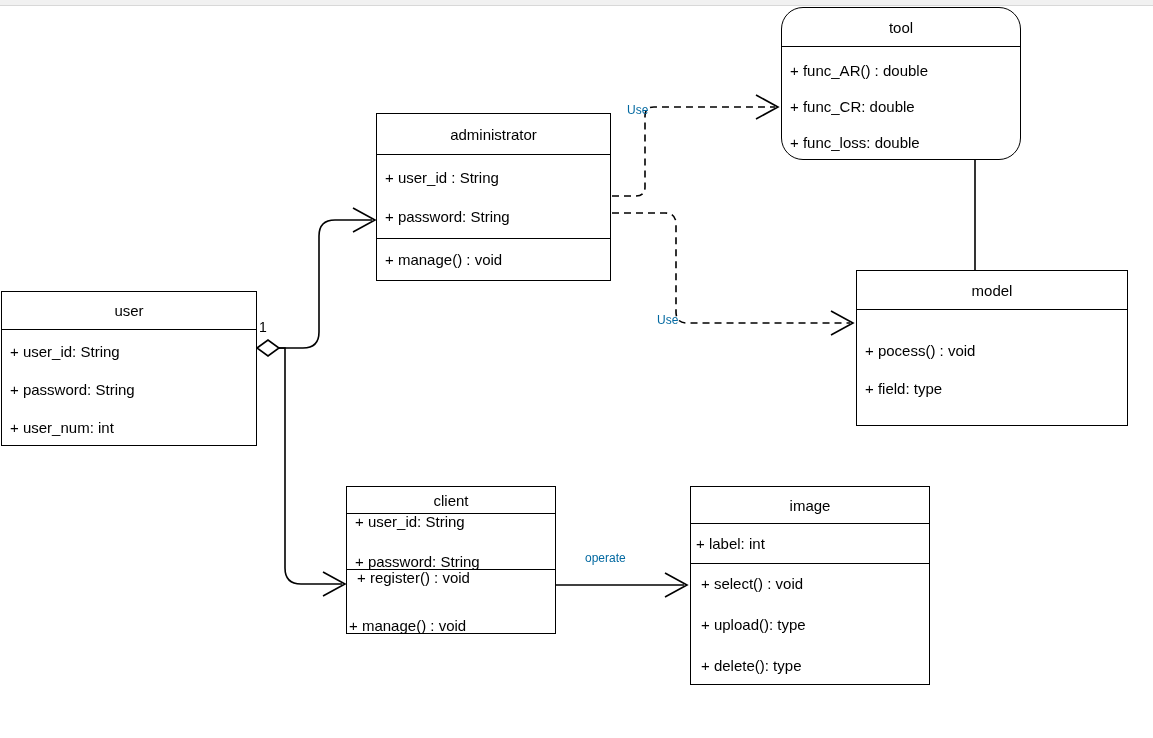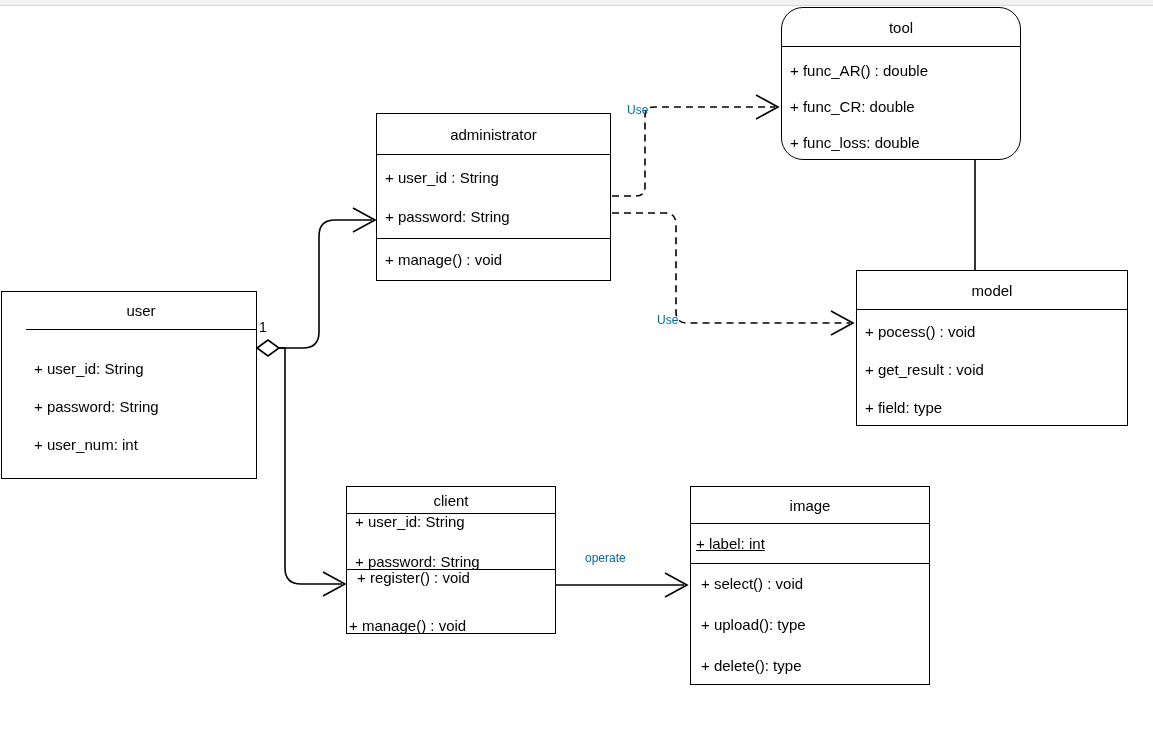--- a/index.html
+++ b/index.html
@@ -161,53 +161,52 @@
     <div class="uml-title" style="height:41px;">administrator</div>
     <div class="uml-compartment" style="height:83px; gap:24px;justify-content:center;">
       <div class="uml-member">+ user_id : String</div>
       <div class="uml-member">+ password: String</div>
     </div>
     <div class="uml-compartment" style="flex:1;">
       <div class="uml-member">+ manage() : void</div>
     </div>
   </div>
 
-  <div class="uml-class" style="left:1px; top:291px; width:256px; height:188px;padding-left:24px;">
+  <div class="uml-class" style="left:1px; top:291px; width:256px; height:155px;">
     <div class="uml-title" style="height:38px;">user</div>
     <div class="uml-compartment" style="flex:1; gap:23px; padding-top:4px;">
       <div class="uml-member">+ user_id: String</div>
       <div class="uml-member">+ password: String</div>
       <div class="uml-member">+ user_num: int</div>
     </div>
   </div>
 
   <div class="uml-class" style="left:856px; top:270px; width:272px; height:156px;">
     <div class="uml-title" style="height:39px;">model</div>
     <div class="uml-compartment" style="flex:1; gap:23px; padding-top:4px;">
       <div class="uml-member">+ pocess() : void</div>
-      <div class="uml-member">+ get_result : void</div>
       <div class="uml-member">+ field: type</div>
     </div>
   </div>
 
   <div class="uml-class" style="left:346px; top:486px; width:210px; height:148px;">
     <div class="uml-title" style="height:38px;">client</div>
     <div class="uml-compartment" style="height:77px; gap:25px;">
       <div class="uml-member">+ user_id: String</div>
       <div class="uml-member">+ password: String</div>
     </div>
     <div class="uml-compartment" style="flex:1; gap:33px; padding-left:10px;">
       <div class="uml-member">+ register() : void</div>
       <div class="uml-member" style="margin-left:-8px;">+ manage() : void</div>
     </div>
   </div>
 
   <div class="uml-class" style="left:690px; top:486px; width:240px; height:199px;">
     <div class="uml-title" style="height:37px;">image</div>
-    <div class="uml-compartment" style="height:39px; padding-left:5px;text-decoration:underline;">
+    <div class="uml-compartment" style="height:39px; padding-left:5px;">
       <div class="uml-member">+ label: int</div>
     </div>
     <div class="uml-compartment" style="flex:1; gap:26px; padding-left:10px;">
       <div class="uml-member">+ select() : void</div>
       <div class="uml-member">+ upload(): type</div>
       <div class="uml-member">+ delete(): type</div>
     </div>
   </div>
 
 </div>

